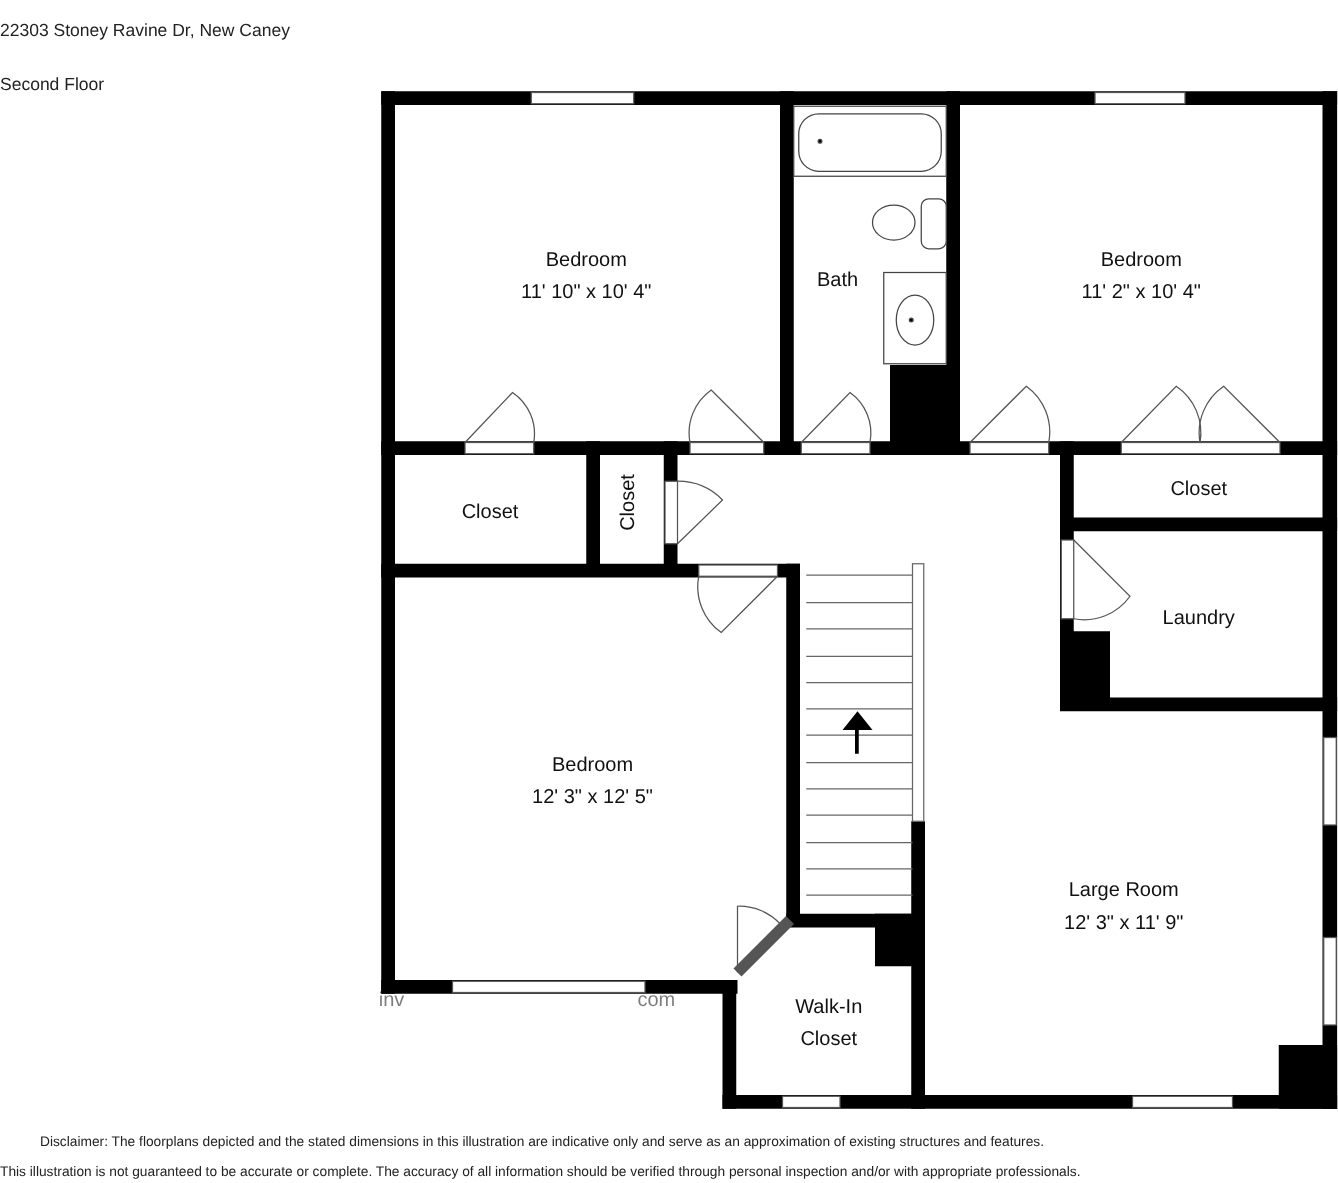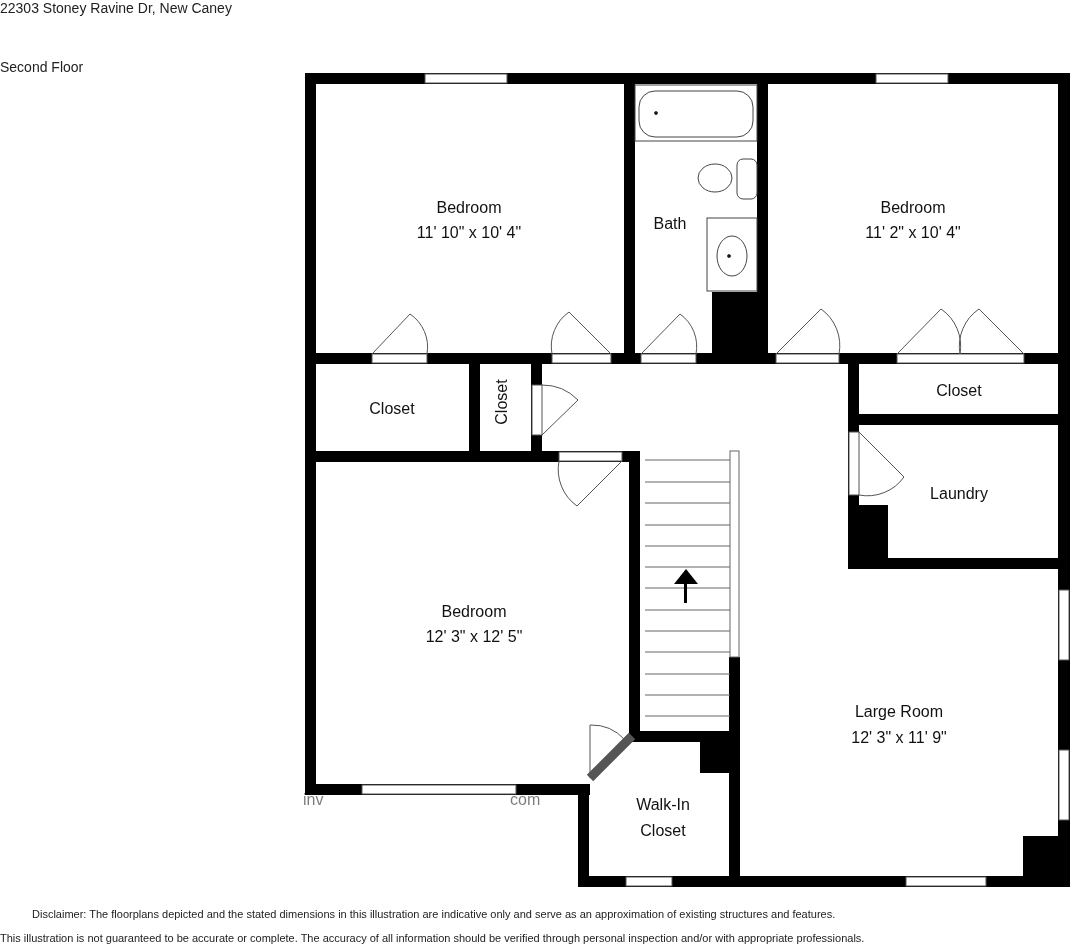--- a/index.html
+++ b/index.html
@@ -6,21 +6,21 @@
     body { width: 1070px; height: 946px; position: relative; overflow: hidden;
            font-family: "Liberation Sans", "DejaVu Sans", sans-serif; color: #111; }
     .hdr { position: absolute; left: 0; font-size: 14px; line-height: 16px; color: #222; }
     .disc { position: absolute; left: 0; font-size: 11px; line-height: 13px; color: #222; }
     svg { position: absolute; left: 0; top: 0; }
     .lbl { font-family: "Liberation Sans", "DejaVu Sans", sans-serif; font-size: 16px; fill: #111; }
   </style>
 </head>
 <body>
 
-<div class="hdr" style="top:0px;">22303 Stoney Ravine Dr, New Caney</div>
+<div class="hdr" style="top:16px;">22303 Stoney Ravine Dr, New Caney</div>
 <div class="hdr" style="top:23px;margin-top:36px;">Second Floor</div>
 
 <svg width="1070" height="946" viewBox="0 0 1070 946">
   <g fill="#000">
 
     <rect x="305" y="73" width="765" height="11"></rect>
 
     <rect x="305" y="73" width="11" height="722"></rect>
 
     <rect x="1058" y="73" width="12" height="814"></rect>

